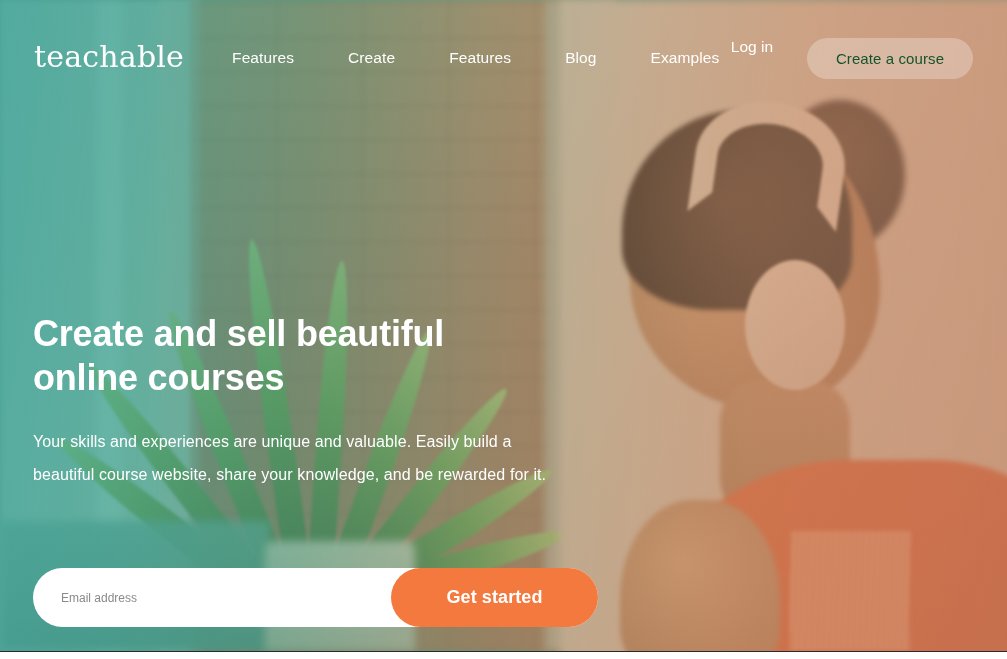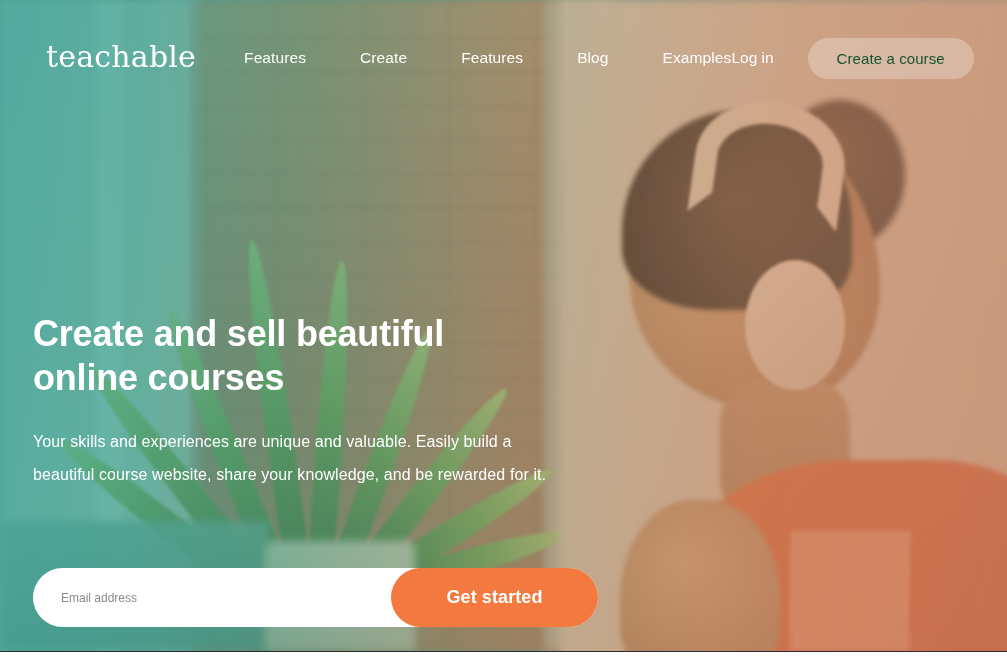--- a/index.html
+++ b/index.html
@@ -173,41 +173,41 @@
       rgba(120,180,160,0.34) 30%,
       rgba(190,178,150,0.26) 52%,
       rgba(214,168,135,0.42) 74%,
       rgba(212,162,133,0.50) 100%);
   }
 
   
   .nav {
     position: absolute; left: 0; top: 0; width: 1007px; height: 118px;
     display: flex; align-items: center;
-    padding: 0 46px;
+    padding: 0 34px;
     z-index: 20;
   }
   .logo {
     font-family: "DejaVu Serif", serif;
     font-size: 30px;
     color: #ffffff;
     letter-spacing: 0.2px;
     margin-top: -6px;
     margin-right: 48px;
     white-space: nowrap;
   }
   .nav-links { display: flex; align-items: center; gap: 54px; margin-top: -2px; }
   .nav-link {
     color: #ffffff;
     font-size: 15.5px;
     text-decoration: none;
     white-space: nowrap;
     letter-spacing: 0.1px;
   }
-  .nav-right { margin-left: auto; display: flex; align-items: center; gap: 34px; margin-top: -2px; }
+  .nav-right { margin-left: auto; display: flex; align-items: flex-start; gap: 34px; margin-top: -2px; }
   .login-link {
     color: #ffffff; font-size: 15.5px; text-decoration: none; white-space: nowrap;
   }
   .cta-pill {
     display: flex; align-items: center; justify-content: center;
     width: 166px; height: 41px;
     border-radius: 21px;
     background: rgba(255,255,255,0.28);
     color: #14532d;
     font-size: 15px;

